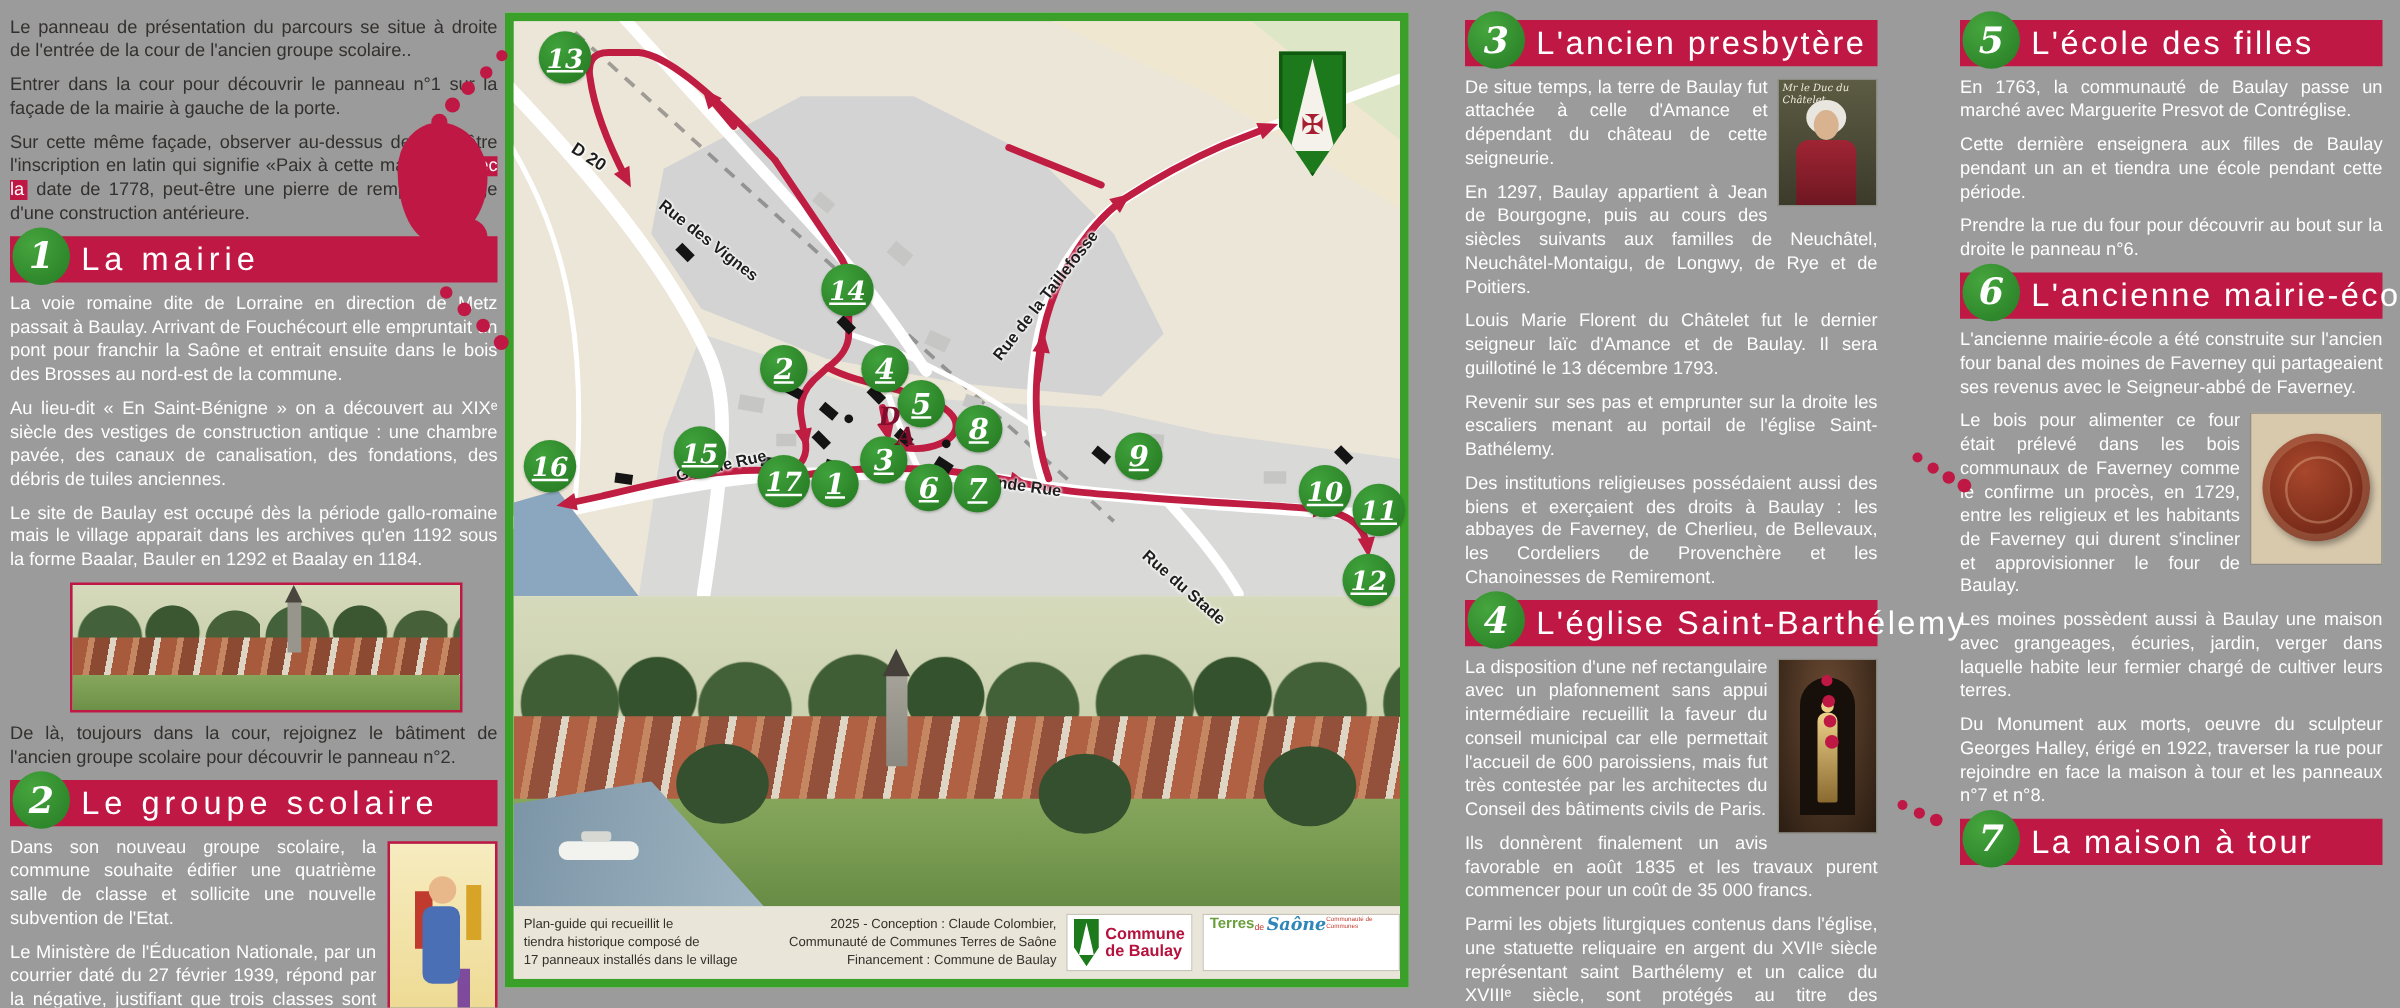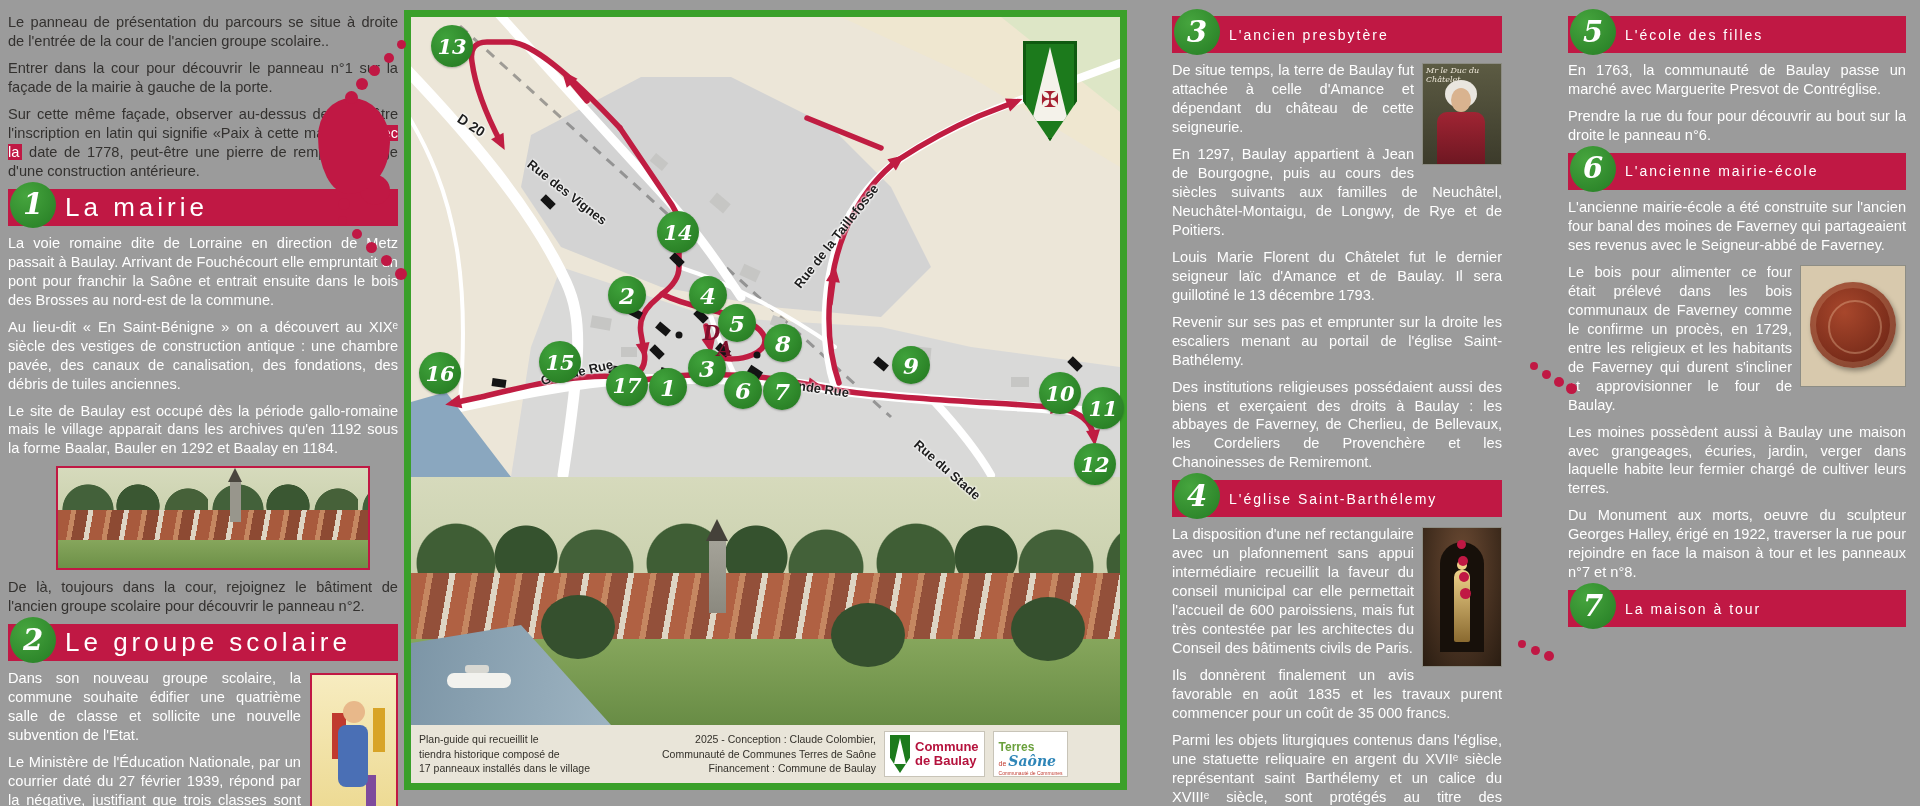--- a/index.html
+++ b/index.html
@@ -15,21 +15,21 @@
 
   .leftcol{left:8px;width:390px;padding-top:10px;}
   .colA{left:1172px;width:330px;padding-top:10px;}
   .colB{left:1568px;width:338px;padding-top:10px;}
 
   
   .bar{position:relative;background:#c01844;height:37px;display:flex;align-items:center;margin:6px 0 8px 0;}
   .bar .numcirc{width:46px;height:46px;margin:-7px 9px -2px 2px;border-radius:50%;
     background:radial-gradient(circle at 35% 30%,#46a53e,#257c24);color:#fff;
     font:italic bold 29px/1 "DejaVu Serif",serif;display:flex;align-items:center;justify-content:center;flex:none;}
-  .bartitle{color:#fff;font-size:14px;letter-spacing:2px;white-space:nowrap;}
+  .bartitle{color:#fff;font-size:26px;letter-spacing:2px;white-space:nowrap;}
   .leftcol .bartitle{font-size:26px;letter-spacing:4px;}
   .bar-bump::after{content:"";position:absolute;right:8px;top:-14px;width:30px;height:30px;border-radius:50%;background:#c01844;}
 
   
   .photo1{position:relative;height:100px;margin:8px 28px 8px 48px;border:2px solid #c01844;overflow:hidden;background:linear-gradient(#d6dabc,#bcc79d);}
   .p1-trees{position:absolute;left:0;top:8px;width:100%;height:42px;
     background:radial-gradient(circle 26px at 30px 34px,#43613a 97%,transparent),radial-gradient(circle 22px at 80px 30px,#3a5732 97%,transparent),radial-gradient(circle 24px at 130px 36px,#466139 97%,transparent);
     background-size:150px 60px;background-repeat:repeat-x;}
   .p1-roofs{position:absolute;left:0;top:42px;width:100%;height:34px;
     background:repeating-linear-gradient(100deg,#a85a3d 0 13px,#c58761 13px 18px,#8d4a33 18px 30px,#ded5c4 30px 35px);}
@@ -61,21 +61,21 @@
   .img-p6 .seal{position:absolute;left:9px;top:16px;width:86px;height:86px;border-radius:50%;
     background:radial-gradient(circle at 40% 35%,#a8472c,#5f1d10);box-shadow:inset 0 0 0 6px rgba(255,220,180,.18), 2px 3px 5px rgba(0,0,0,.35);}
   .img-p6 .seal::before{content:"";position:absolute;left:18px;top:18px;width:50px;height:50px;border-radius:50%;border:2px solid rgba(255,220,180,.3);}
 
   
   .mappanel{position:absolute;left:404px;top:10px;width:709px;height:766px;border:7px solid #3aa02a;background:#ece6d8;}
   .maparea{position:relative;width:709px;height:460px;overflow:visible;}
   .mapsvg{position:absolute;left:0;top:0;}
   .mk{position:absolute;border-radius:50%;background:radial-gradient(circle at 35% 30%,#3fa23b,#23761f);
     color:#fff;font:italic bold 23px/1 "DejaVu Serif",serif;display:flex;align-items:center;justify-content:center;
-    box-shadow:0 1px 2px rgba(0,0,0,.25);z-index:5;}
+    box-shadow:0 1px 2px rgba(0,0,0,.25);z-index:5;text-decoration:underline;}
   .mk2{font-size:21px;}
   .stlabel{position:absolute;font:bold 13px "Liberation Sans",sans-serif;color:#1d1d1d;white-space:nowrap;
     text-shadow:0 1px 2px rgba(255,255,255,.95),0 -1px 2px rgba(255,255,255,.95),1px 0 2px rgba(255,255,255,.95);transform-origin:left center;z-index:3;}
   .da{position:absolute;font:italic bold 20px/1 "DejaVu Serif",serif;color:#7e0e2c;z-index:6;}
 
   .blason{position:absolute;left:612px;top:24px;width:54px;height:100px;z-index:6;
     background:#1c7a1c;clip-path:polygon(0 0,100% 0,100% 60%,50% 100%,0 60%);box-shadow:inset 0 0 0 3px #0f5a10;}
   .blason .fir{position:absolute;left:9px;top:6px;width:36px;height:74px;background:#f4f2ea;
     clip-path:polygon(50% 0,100% 100%,0 100%);}
   .blason .crx{position:absolute;left:0;right:0;top:48px;text-align:center;color:#a51f30;font-size:22px;line-height:1;}
@@ -97,21 +97,21 @@
   .ph-tree{position:absolute;width:74px;height:64px;border-radius:50%;background:#35502e;z-index:3;}
 
   
   .captionbar{position:relative;width:709px;height:58px;background:#e9e5d9;display:flex;align-items:center;padding:0;box-sizing:border-box;}
   .cap-left{margin-left:8px;width:215px;font-size:10.5px;line-height:1.4;color:#33302a;}
   .cap-credit{width:230px;margin-left:12px;text-align:right;font-size:10.5px;line-height:1.4;color:#33302a;}
   .logobox{height:46px;background:#fff;border:1px solid #c8c4b8;display:flex;align-items:center;margin-left:8px;padding:0 5px;box-sizing:border-box;}
   .lg-shield{position:relative;width:20px;height:38px;background:#1c7a1c;clip-path:polygon(0 0,100% 0,100% 60%,50% 100%,0 60%);flex:none;margin-right:5px;}
   .lg-shield::before{content:"";position:absolute;left:4px;top:3px;width:12px;height:26px;background:#fff;clip-path:polygon(50% 0,100% 100%,0 100%);}
   .lg-commune-txt{color:#b5123d;font-weight:bold;font-size:13px;line-height:1.1;}
-  .lg-terres{flex-direction:column;justify-content:flex-end;align-items:flex-start;line-height:1;}
+  .lg-terres{flex-direction:row;justify-content:space-between;align-items:flex-start;line-height:1;}
   .lg-terres .t1{color:#6aa03c;font-weight:bold;font-size:12px;}
   .lg-terres .t2{color:#2f86b8;font:italic bold 14px "DejaVu Serif",serif;}
   .lg-terres .t2 .de{color:#c03a2e;font:normal 7px "Liberation Sans",sans-serif;margin-right:2px;}
   .lg-terres .t3{color:#c03a2e;font-size:5px;margin-top:2px;}
 
   
   .dot{position:absolute;border-radius:50%;background:#c01844;z-index:20;}
   .blob{position:absolute;left:318px;top:98px;width:72px;height:96px;background:#c01844;border-radius:46% 54% 58% 42% / 40% 46% 54% 60%;z-index:20;}
 </style>
 </head>
@@ -329,20 +329,21 @@
     <p class="white">Parmi les objets liturgiques contenus dans l'église, une statuette reliquaire en argent du XVIIᵉ siècle représentant saint Barthélemy et un calice du XVIIIᵉ siècle, sont protégés au titre des Monuments historiques, classés en 1966.</p>
 
   </div>
 
   <div class="col colB">
     <div class="bar">
       <span class="numcirc">5</span>
       <span class="bartitle">L'école des filles</span>
     </div>
     <p class="white">En 1763, la communauté de Baulay passe un marché avec Marguerite Presvot de Contréglise.</p>
+    <p class="white">Cette dernière enseignera aux filles de Baulay pendant un an et tiendra une école pendant cette période.</p>
     <p class="white">Prendre la rue du four pour découvrir au bout sur la droite le panneau n°6.</p>
 
     <div class="bar">
       <span class="numcirc">6</span>
       <span class="bartitle">L'ancienne mairie-école</span>
     </div>
     <p class="white">L'ancienne mairie-école a été construite sur l'ancien four banal des moines de Faverney qui partageaient ses revenus avec le Seigneur-abbé de Faverney.</p>
     <div class="img-p6">
         <div class="seal"></div>
       </div>

